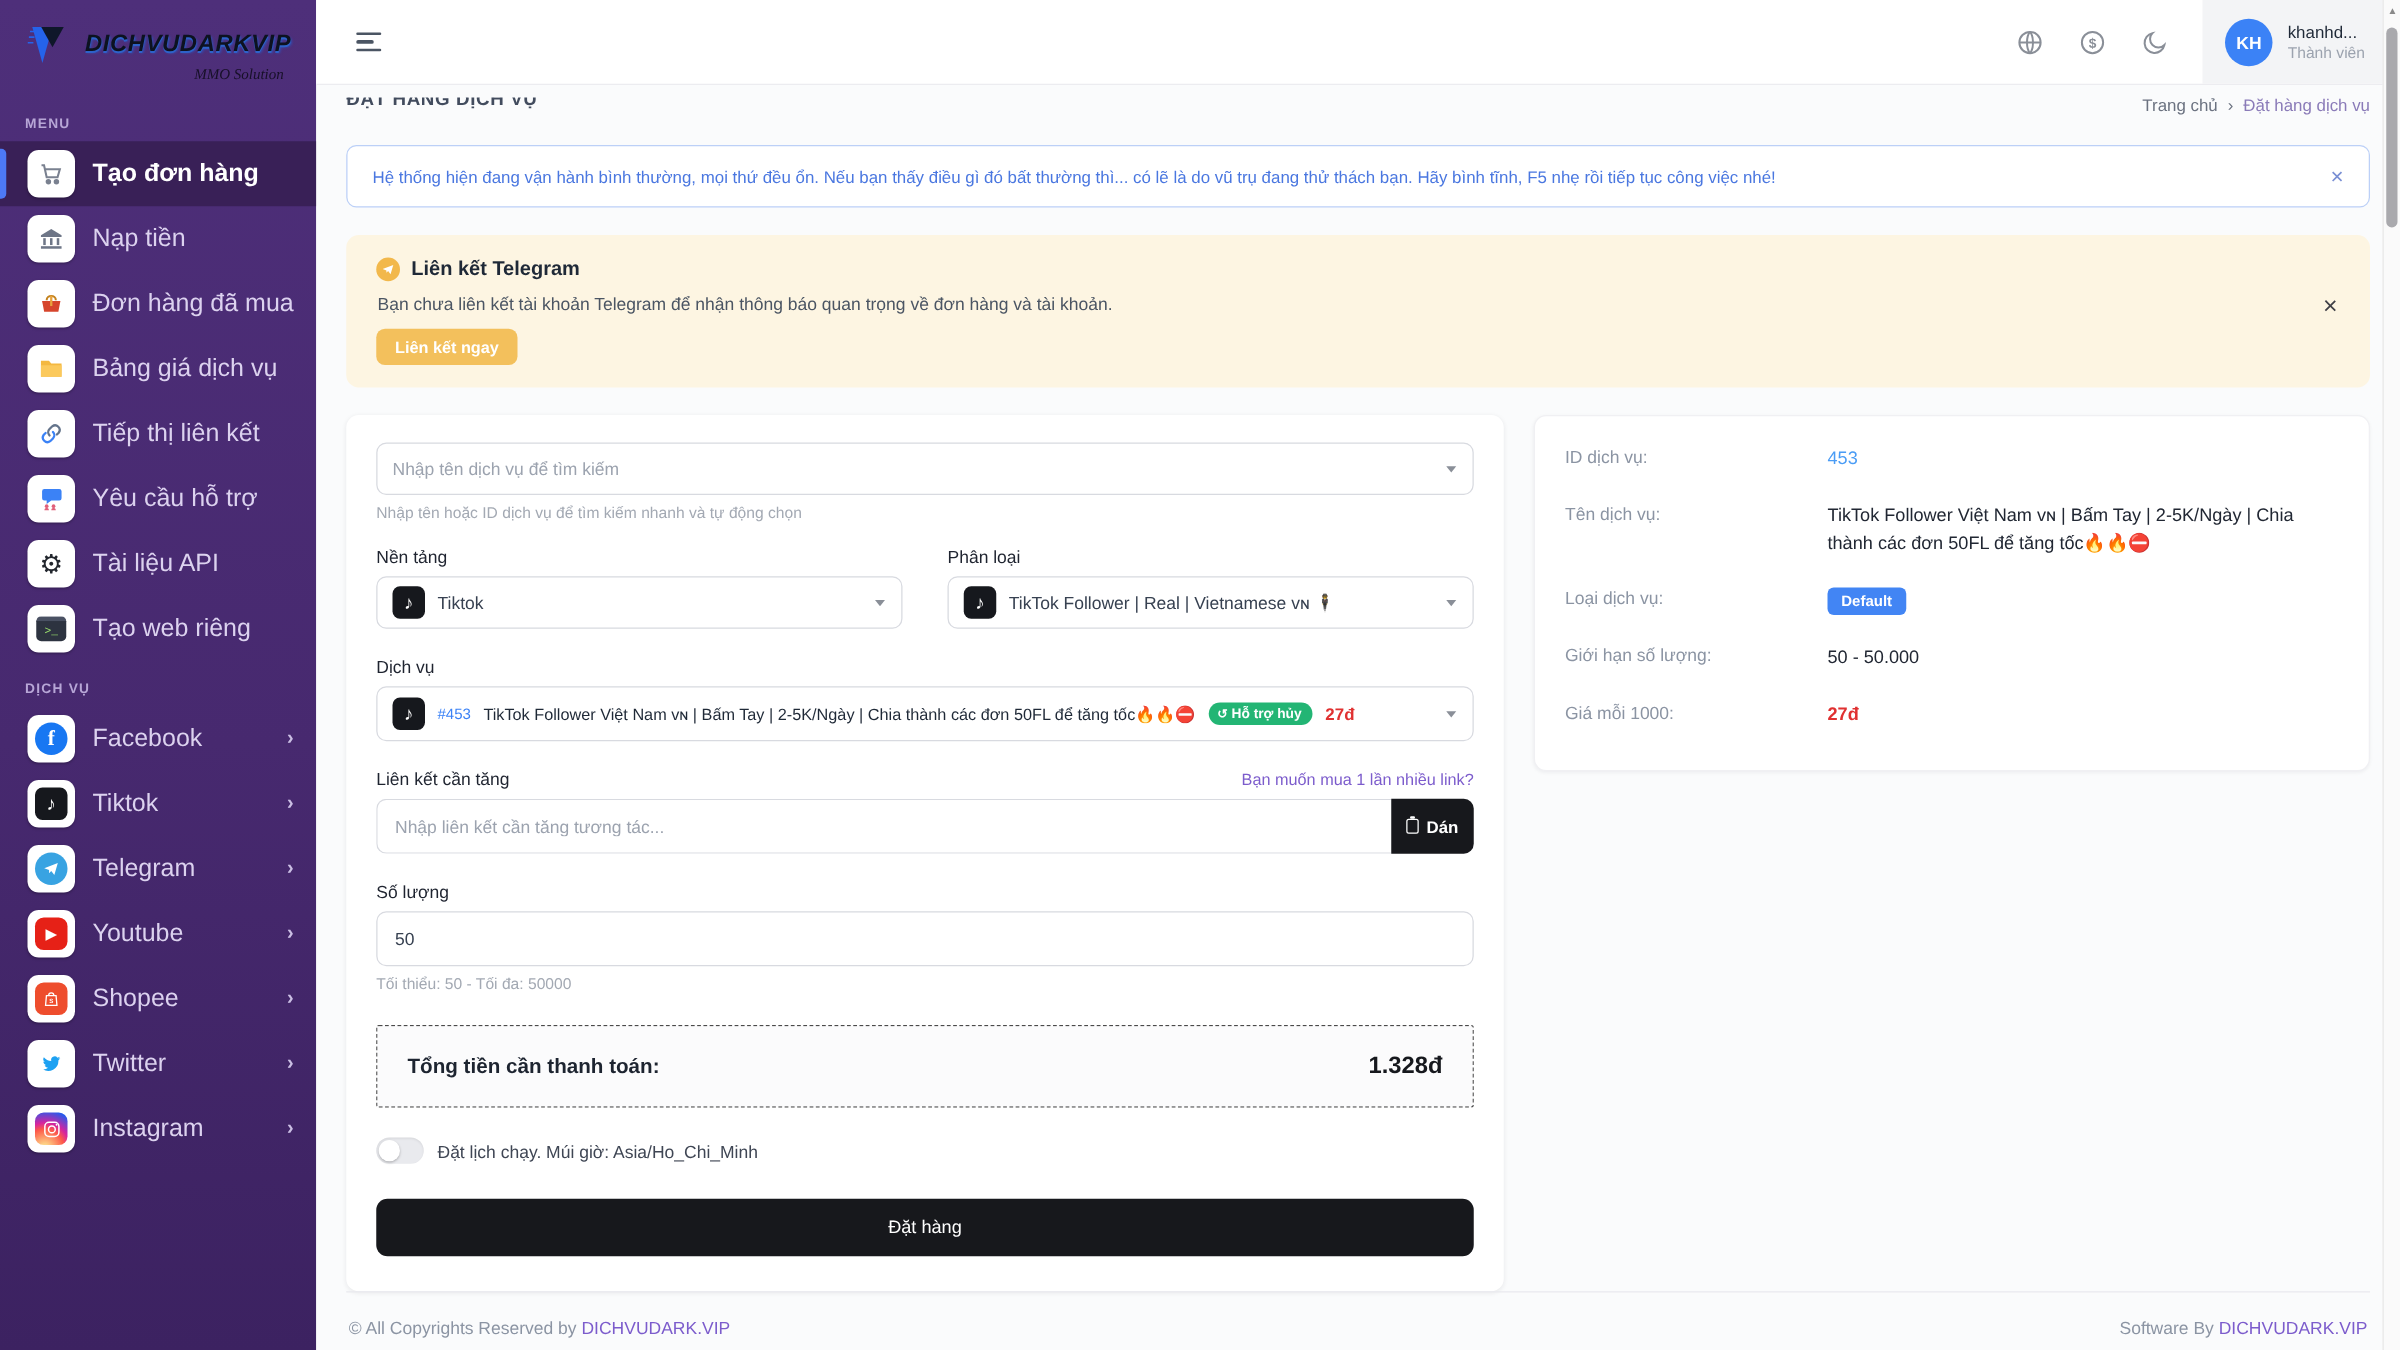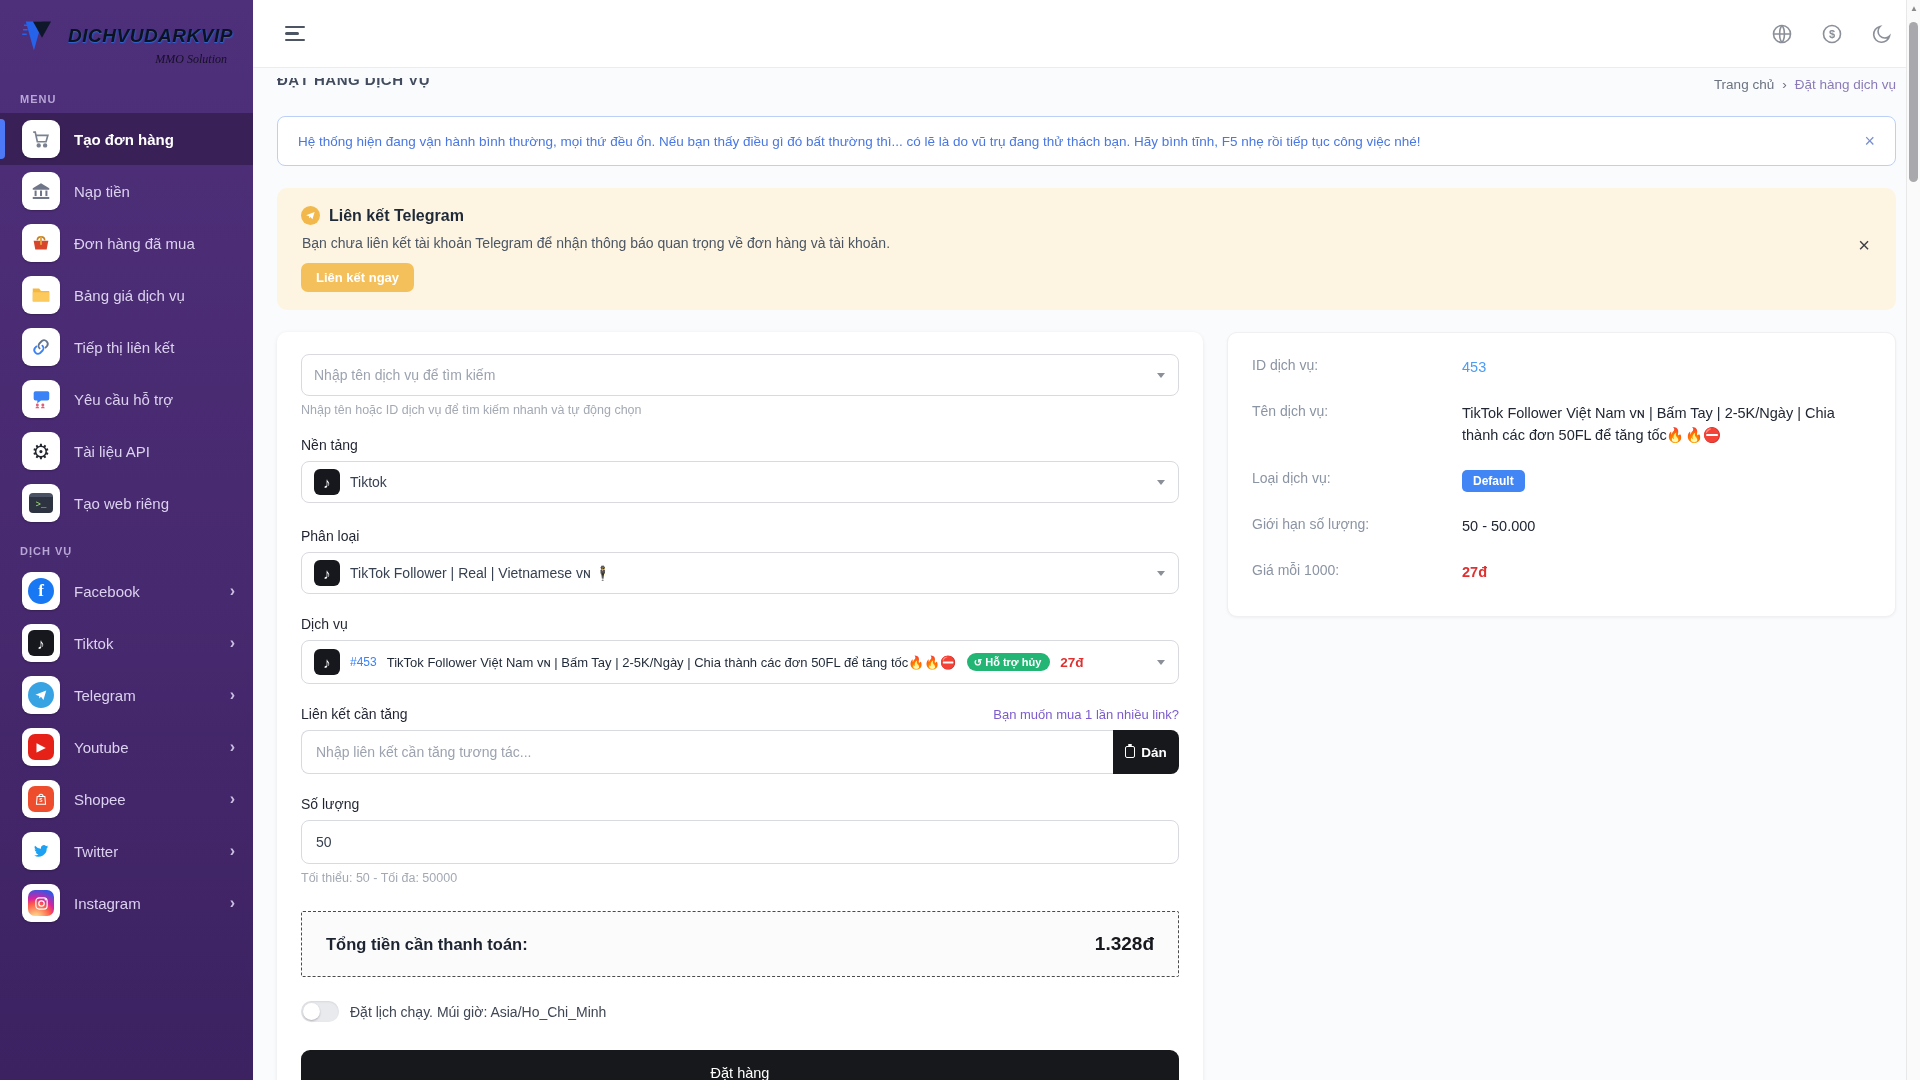--- a/index.html
+++ b/index.html
@@ -9,21 +9,21 @@
   
   .sidebar { width:253px; flex:0 0 253px; background:linear-gradient(180deg,#4e2f7a 0%,#47296f 55%,#3c2261 100%); height:1080px; overflow:hidden; }
   .logo-block { padding:18px 14px 10px 14px; display:flex; flex-direction:column; align-items:center; }
   .logo-line { display:flex; align-items:center; gap:4px; }
   .logo-mark { width:44px; height:36px; flex:0 0 44px; }
   .logo-word { font-size:19px; font-weight:bold; font-style:italic; letter-spacing:.5px; color:#0d1220; text-shadow:0 1px 0 #2e62c9, 1px 1px 2px rgba(40,90,200,.8); }
   .logo-tagline { align-self:flex-end; margin-right:12px; font-family:"Liberation Serif", serif; font-style:italic; font-size:12px; color:#171028; margin-top:-2px; }
   .side-label { font-size:11px; font-weight:bold; letter-spacing:1px; color:#b7a6d6; padding:16px 0 8px 20px; }
   .side-item { position:relative; display:flex; align-items:center; gap:14px; height:52px; padding-left:22px; cursor:pointer; }
   .side-item .tile { width:38px; height:38px; border-radius:9px; background:#ffffff; display:flex; align-items:center; justify-content:center; flex:0 0 38px; box-shadow:0 1px 2px rgba(0,0,0,.25); }
-  .side-item .lbl { font-size:15px; color:#dcd2ef; }
+  .side-item .lbl { font-size:20px; color:#dcd2ef; }
   .side-item.active { background:#392057; }
   .side-item.active::before { content:""; position:absolute; left:0; top:6px; bottom:6px; width:5px; background:#4d79f6; border-radius:0 4px 4px 0; }
   .side-item.active .lbl { color:#ffffff; font-weight:bold; }
   .side-item .chev { margin-left:auto; margin-right:18px; color:#cbbfe4; font-size:16px; font-weight:bold; }
   .glyph { font-size:19px; line-height:1; }
   .tile-dark { width:26px;height:26px;border-radius:6px;background:#16181d;color:#fff;display:flex;align-items:center;justify-content:center;font-size:15px; }
   .fb-c { width:26px;height:26px;border-radius:50%;background:#1877f2;color:#fff;font-weight:bold;font-size:17px;display:flex;align-items:center;justify-content:center;font-family:"Liberation Serif",serif;}
   .tg-c { width:26px;height:26px;border-radius:50%;background:#38a3e2;display:flex;align-items:center;justify-content:center;}
   .yt-c { width:26px;height:26px;border-radius:7px;background:#e62117;color:#fff;font-size:12px;display:flex;align-items:center;justify-content:center;}
   .sp-c { width:26px;height:26px;border-radius:7px;background:#ee4d2d;color:#fff;display:flex;align-items:center;justify-content:center;}
@@ -67,21 +67,21 @@
 
   .columns { margin-top:22px; display:flex; align-items:flex-start; gap:24px; }
   .form-card { flex:0 0 926px; background:#ffffff; border-radius:10px; box-shadow:0 1px 4px rgba(20,20,40,.08); padding:22px 24px 28px 24px; }
   .fld-label { font-size:14px; color:#1f2430; margin-bottom:8px; }
   .helper { font-size:12.5px; color:#a3a9b3; margin-top:7px; }
   .inputish { width:100%; height:42px; border:1px solid #d8dae0; border-radius:8px; font-size:14px; color:#374151; padding:0 14px; background:#fff; outline:none; }
   .inputish::placeholder { color:#9ca3af; }
   .selectish { position:relative; height:42px; border:1px solid #d8dae0; border-radius:8px; background:#fff; display:flex; align-items:center; gap:10px; padding:0 30px 0 12px; cursor:pointer; overflow:hidden; white-space:nowrap; }
   .caret { position:absolute; right:13px; top:50%; margin-top:-2px; width:0; height:0; border-left:4.5px solid transparent; border-right:4.5px solid transparent; border-top:5.5px solid #8a8f98; }
   .sel-text { font-size:14px; color:#374151; }
-  .row2 { display:flex; gap:25px; margin-top:20px;flex-direction:column; }
+  .row2 { display:flex; gap:36px; margin-top:20px; }
   .row2 > div { flex:1; min-width:0; }
   .svc-select { height:44px; }
   .svc-id { color:#3b82f6; font-size:12px; }
   .svc-name { font-size:13px; color:#1f2937; }
   .svc-badge { background:#23b574; color:#fff; font-size:11px; font-weight:bold; border-radius:10px; padding:3px 9px 3px 7px; display:inline-flex; align-items:center; gap:3px; }
   .svc-badge::before { content:"↺"; font-size:10px; }
   .svc-price { color:#e03131; font-weight:bold; font-size:13.5px; }
   .link-head { display:flex; justify-content:space-between; align-items:flex-end; margin-top:22px; margin-bottom:8px; }
   .link-hint { font-size:13px; color:#7c5ccc; cursor:pointer; }
   .link-row { display:flex; }
@@ -310,20 +310,27 @@
             <circle cx="12" cy="12" r="8.5"></circle>
             <path d="M3.5 12h17M12 3.5c3.2 3.5 3.2 13.5 0 17M12 3.5c-3.2 3.5-3.2 13.5 0 17"></path>
           </svg>
         <svg class="top-icon" viewBox="0 0 24 24" fill="none" stroke="#8a8f98" stroke-width="1.6">
             <circle cx="12" cy="12" r="8.5"></circle>
             <text x="12" y="16" font-size="11" fill="#8a8f98" stroke="none" text-anchor="middle" font-weight="bold">$</text>
           </svg>
         <svg class="top-icon" viewBox="0 0 24 24" fill="none" stroke="#8a8f98" stroke-width="1.6">
             <path d="M19.5 14A8 8 0 1 1 10 4.5 6.5 6.5 0 0 0 19.5 14z"></path>
           </svg>
+        <div class="user-chip">
+          <span class="avatar">KH</span>
+          <span class="user-meta">
+            <span class="user-name">khanhd...</span>
+            <span class="user-role">Thành viên</span>
+          </span>
+        </div>
       </div>
     </header>
 
     <div class="content">
 
       <div class="page-head">
         <div class="inner">
           <span class="page-title">ĐẶT HÀNG DỊCH VỤ</span>
           <span class="breadcrumb">
             <span>Trang chủ</span>

